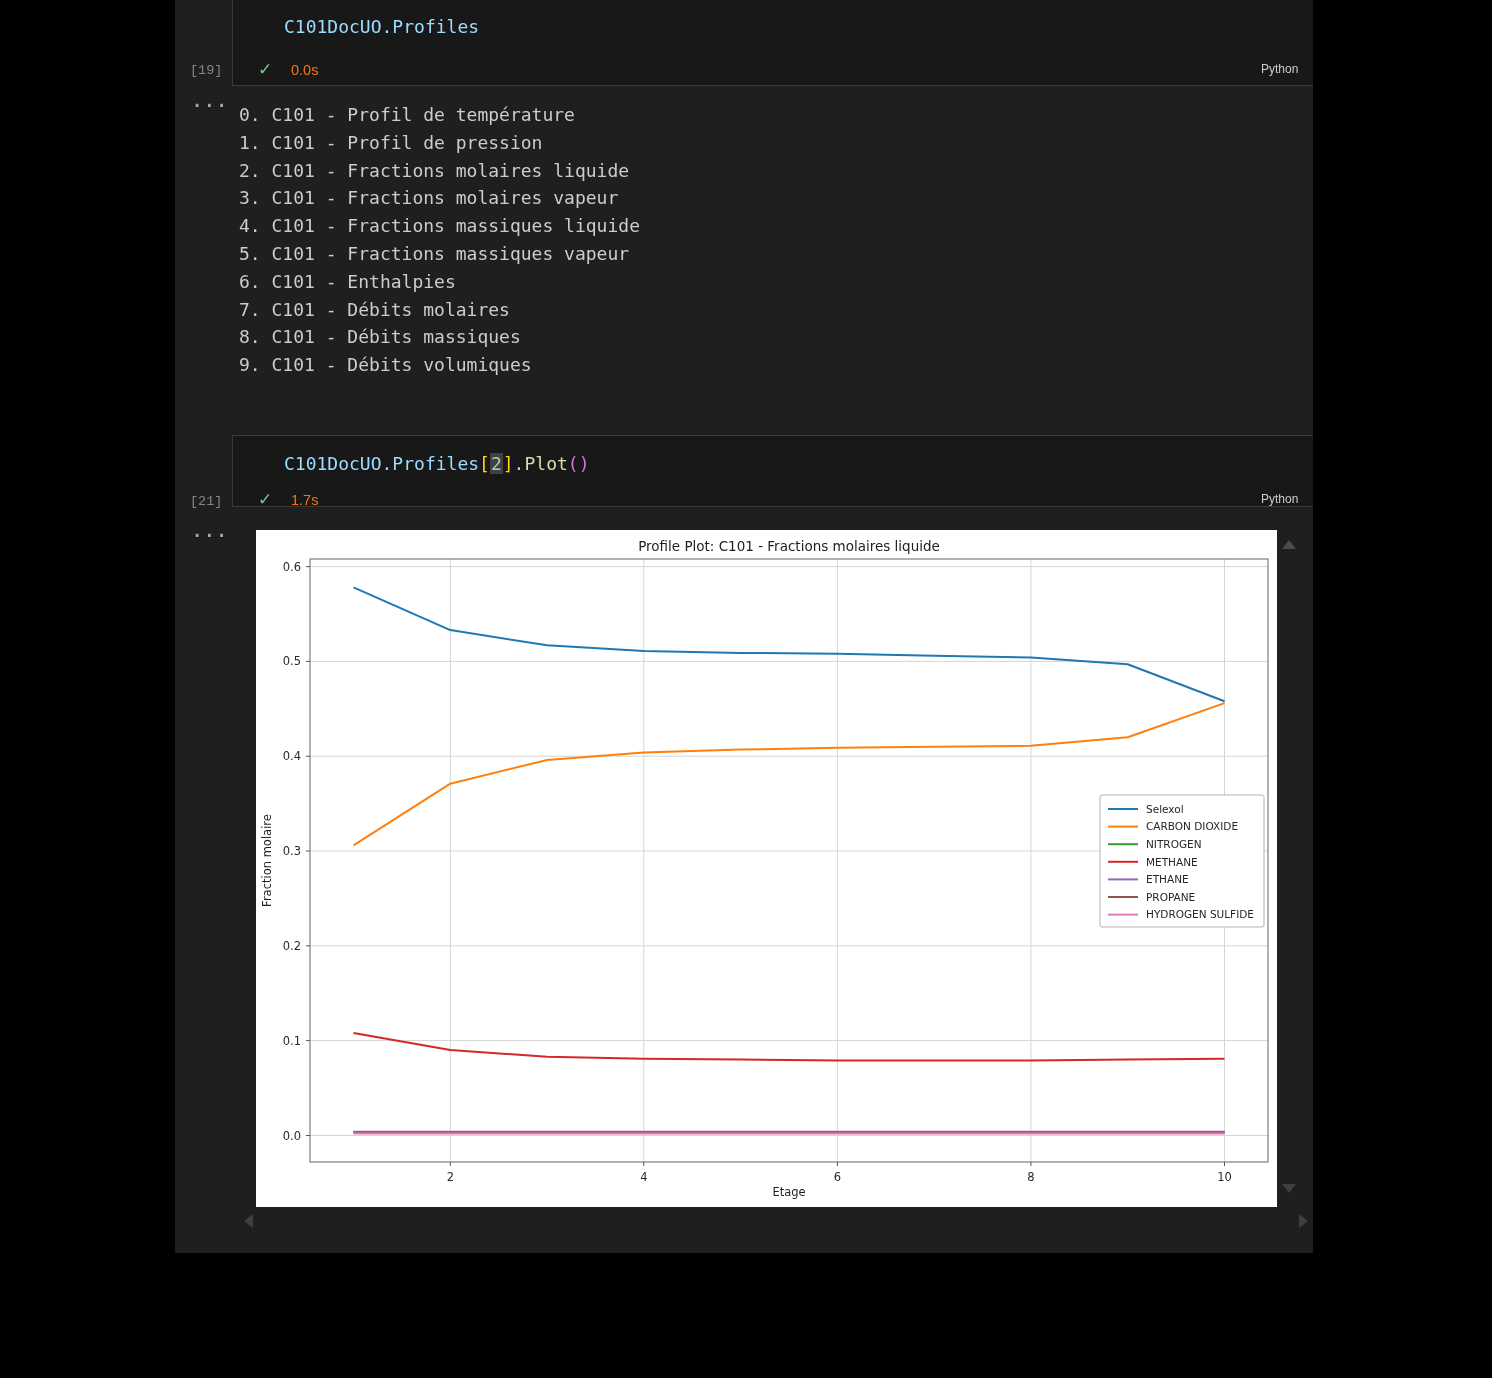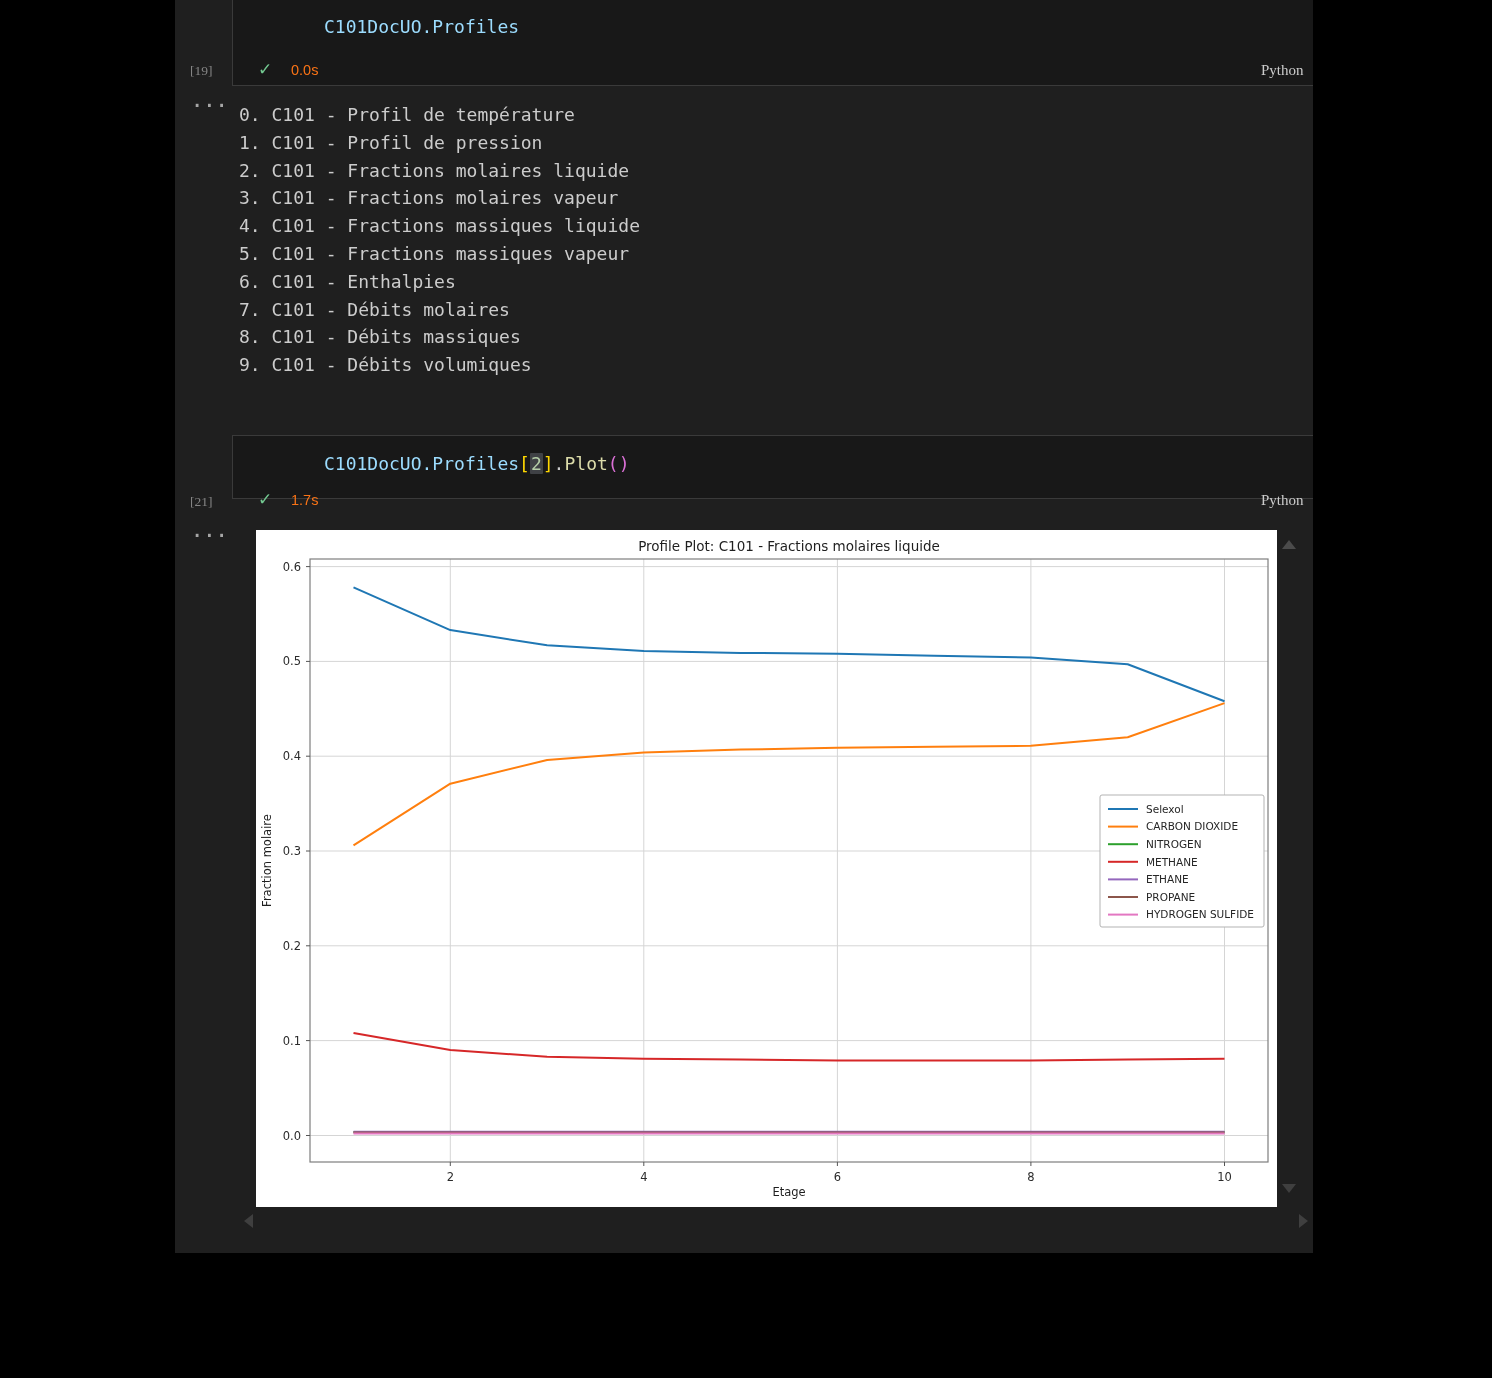--- a/index.html
+++ b/index.html
@@ -3,27 +3,27 @@
 <meta charset="utf-8">
 <style>
   html,body{margin:0;padding:0;background:#000;}
   .canvas{position:relative;width:1492px;height:1378px;background:#000;overflow:hidden;
           font-family:"DejaVu Sans",sans-serif;}
   .notebook{position:absolute;left:175px;top:0;width:1138px;height:1253px;background:#1f1f1f;overflow:hidden;}
 
   
   .cell-box{position:absolute;background:#181818;border:1px solid #3a3a3a;box-sizing:border-box;}
   .cell1{left:57px;top:-12px;width:1090px;height:98px;}
-  .cell2{left:57px;top:435px;width:1090px;height:64px;}
+  .cell2{left:57px;top:435px;width:1090px;height:72px;}
   .code-line{position:absolute;left:51px;white-space:pre;font-family:"DejaVu Sans Mono","Liberation Mono",monospace;
-             font-size:18px;line-height:20px;margin-left:40px;}
-  .gutter{position:absolute;left:15px;color:#858585;font-family:Liberation Serif, serif;font-size:13.5px;}
+             font-size:18px;line-height:20px;}
+  .gutter{position:absolute;left:15px;color:#858585;font-family:Liberation Mono, monospace;font-size:13.5px;}
   .check{position:absolute;font-size:17px;font-weight:bold;}
   .duration{position:absolute;color:#f97316;font-family:"Liberation Sans",sans-serif;font-size:14.5px;}
-  .lang{position:absolute;color:#cccccc;font-family:Liberation Serif, serif;font-size:15px;white-space:nowrap;}
+  .lang{position:absolute;color:#cccccc;font-family:Liberation Sans, sans-serif;font-size:12px;white-space:nowrap;}
   .dots{position:absolute;color:#a6a6a6;font-weight:bold;font-size:17px;letter-spacing:2px;
         font-family:"DejaVu Sans Mono",monospace;}
   .idx-hl{background:#3f4145;border-radius:1px;padding:0 1px;}
 
   
   .out-lines{position:absolute;left:64px;top:101px;color:#cccccc;white-space:pre;
              font-family:"DejaVu Sans Mono","Liberation Mono",monospace;font-size:18px;line-height:27.8px;}
 
   
   .figure{position:absolute;left:81px;top:530px;width:1021px;height:677px;background:#ffffff;}

